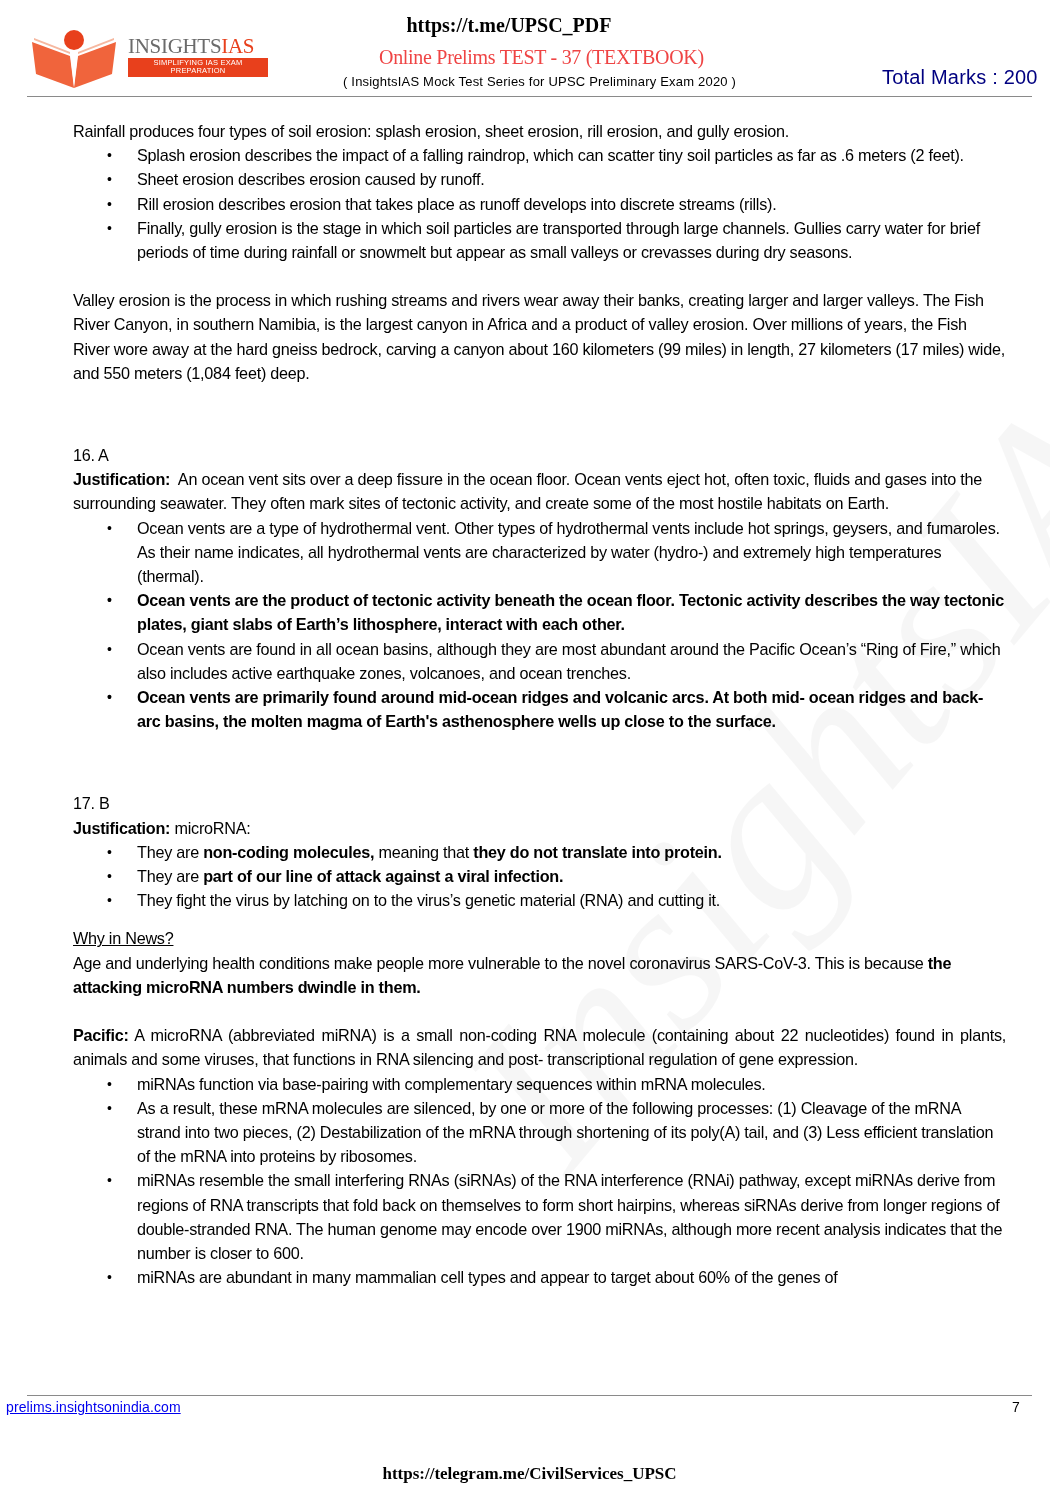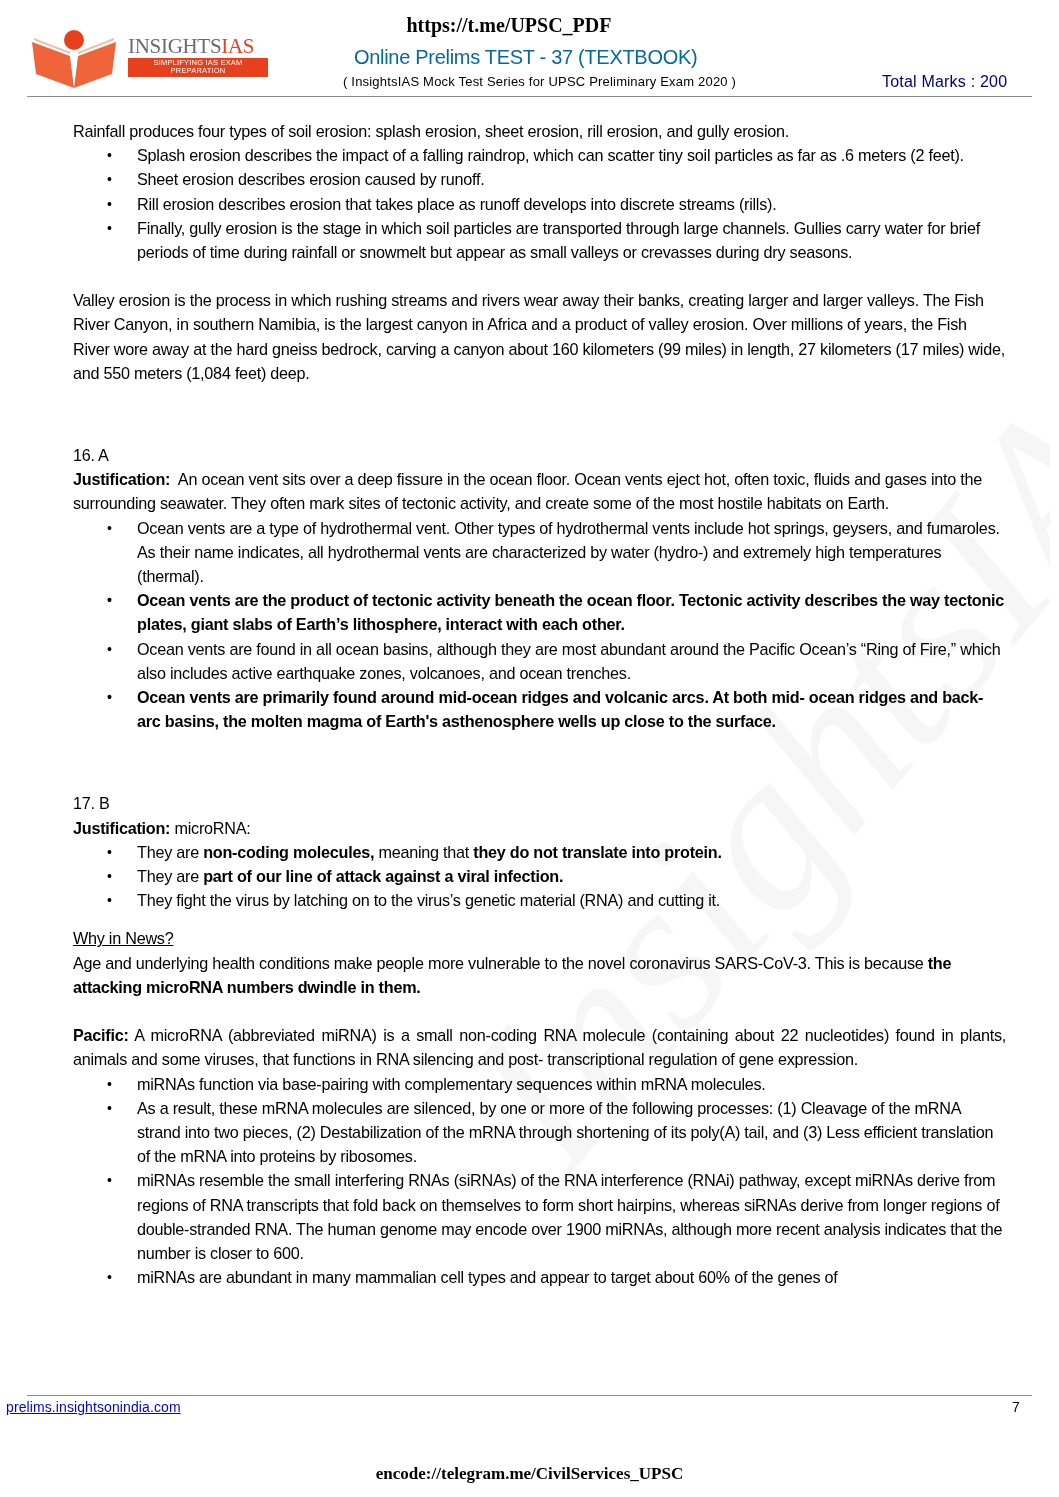--- a/index.html
+++ b/index.html
@@ -19,27 +19,27 @@
       margin-top: 2px; background: #e8401c; color: #fff;
       font-size: 7.5px; line-height: 8px; text-align: center;
       width: 140px; padding: 1px 0 2px 0; letter-spacing: 0.2px;
     }
     .tg-top {
       position: absolute; left: 0; width: 952px; top: 14px; text-align: center;
       font-family: "Liberation Serif", serif; font-weight: bold; font-size: 20px; color: #000;
     }
     .tg-top span { position: relative; left: 33px; }
     .test-title {
-      position: absolute; left: 354px; top: 46px; font-size: 20px; color: #0369a1; letter-spacing: -0.3px;
+      position: absolute; left: 379px; top: 46px; font-size: 20px; color: #ef4444; letter-spacing: -0.3px; font-family: Liberation Serif, serif;
     }
     .test-sub {
       position: absolute; left: 343px; top: 74px; font-size: 13px; color: #000; letter-spacing: 0.2px;
     }
     .total-marks {
-      position: absolute; left: 882px; top: 73px; font-size: 16px; color: #000080; letter-spacing: 0.2px;
+      position: absolute; left: 882px; top: 66px; font-size: 20px; color: #000080; letter-spacing: 0.2px;
     }
     .header-rule { position: absolute; left: 27px; top: 96px; width: 1005px; height: 1px; background: #8a8a8a; }
 
     .watermark {
       position: absolute; left: 150px; top: 300px; width: 900px; height: 900px;
       pointer-events: none;
     }
 
     .content {
       position: absolute; left: 73px; top: 119px; width: 933px;
@@ -140,13 +140,13 @@
     <li><span class="bullet">•</span><span>miRNAs function via base-pairing with complementary sequences within mRNA molecules.</span></li>
     <li><span class="bullet">•</span><span>As a result, these mRNA molecules are silenced, by one or more of the following processes: (1) Cleavage of the mRNA strand into two pieces, (2) Destabilization of the mRNA through shortening  of its poly(A) tail, and (3) Less efficient translation of the mRNA into proteins by ribosomes.</span></li>
     <li><span class="bullet">•</span><span>miRNAs resemble the small interfering RNAs (siRNAs) of the RNA interference (RNAi) pathway, except miRNAs derive from regions of RNA transcripts that fold back on themselves to form short hairpins, whereas siRNAs derive from longer regions of double-stranded RNA. The human genome may encode over 1900 miRNAs, although more recent analysis indicates that the number is closer  to 600.</span></li>
     <li><span class="bullet">•</span><span>miRNAs are abundant in many mammalian cell types and appear to target about 60% of the genes of</span></li>
   </ul>
 </div>
 
 <div class="footer-rule"></div>
 <a class="footer-link">prelims.insightsonindia.com</a>
 <div class="page-number">7</div>
-<div class="tg-bottom"><span>encode://telegram.me/CivilServices_UPSC</span></div>
+<div class="tg-bottom"><span>https://telegram.me/CivilServices_UPSC</span></div>
 
 </body></html>

